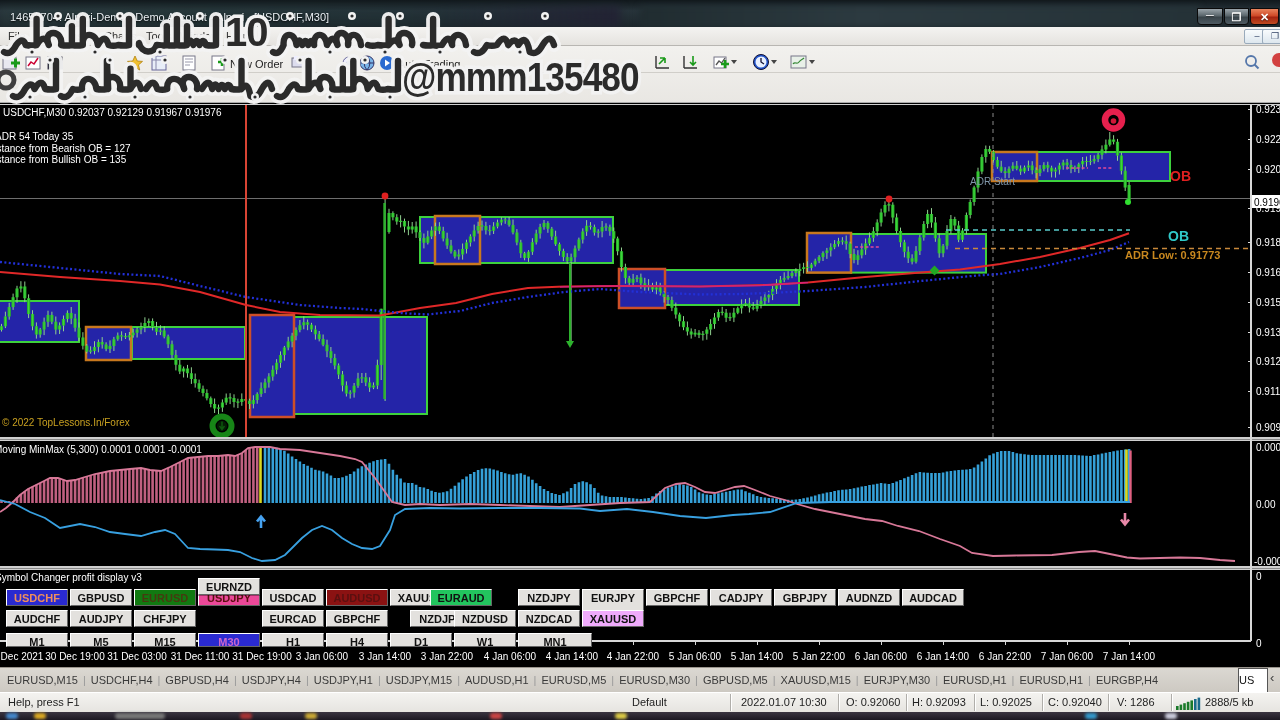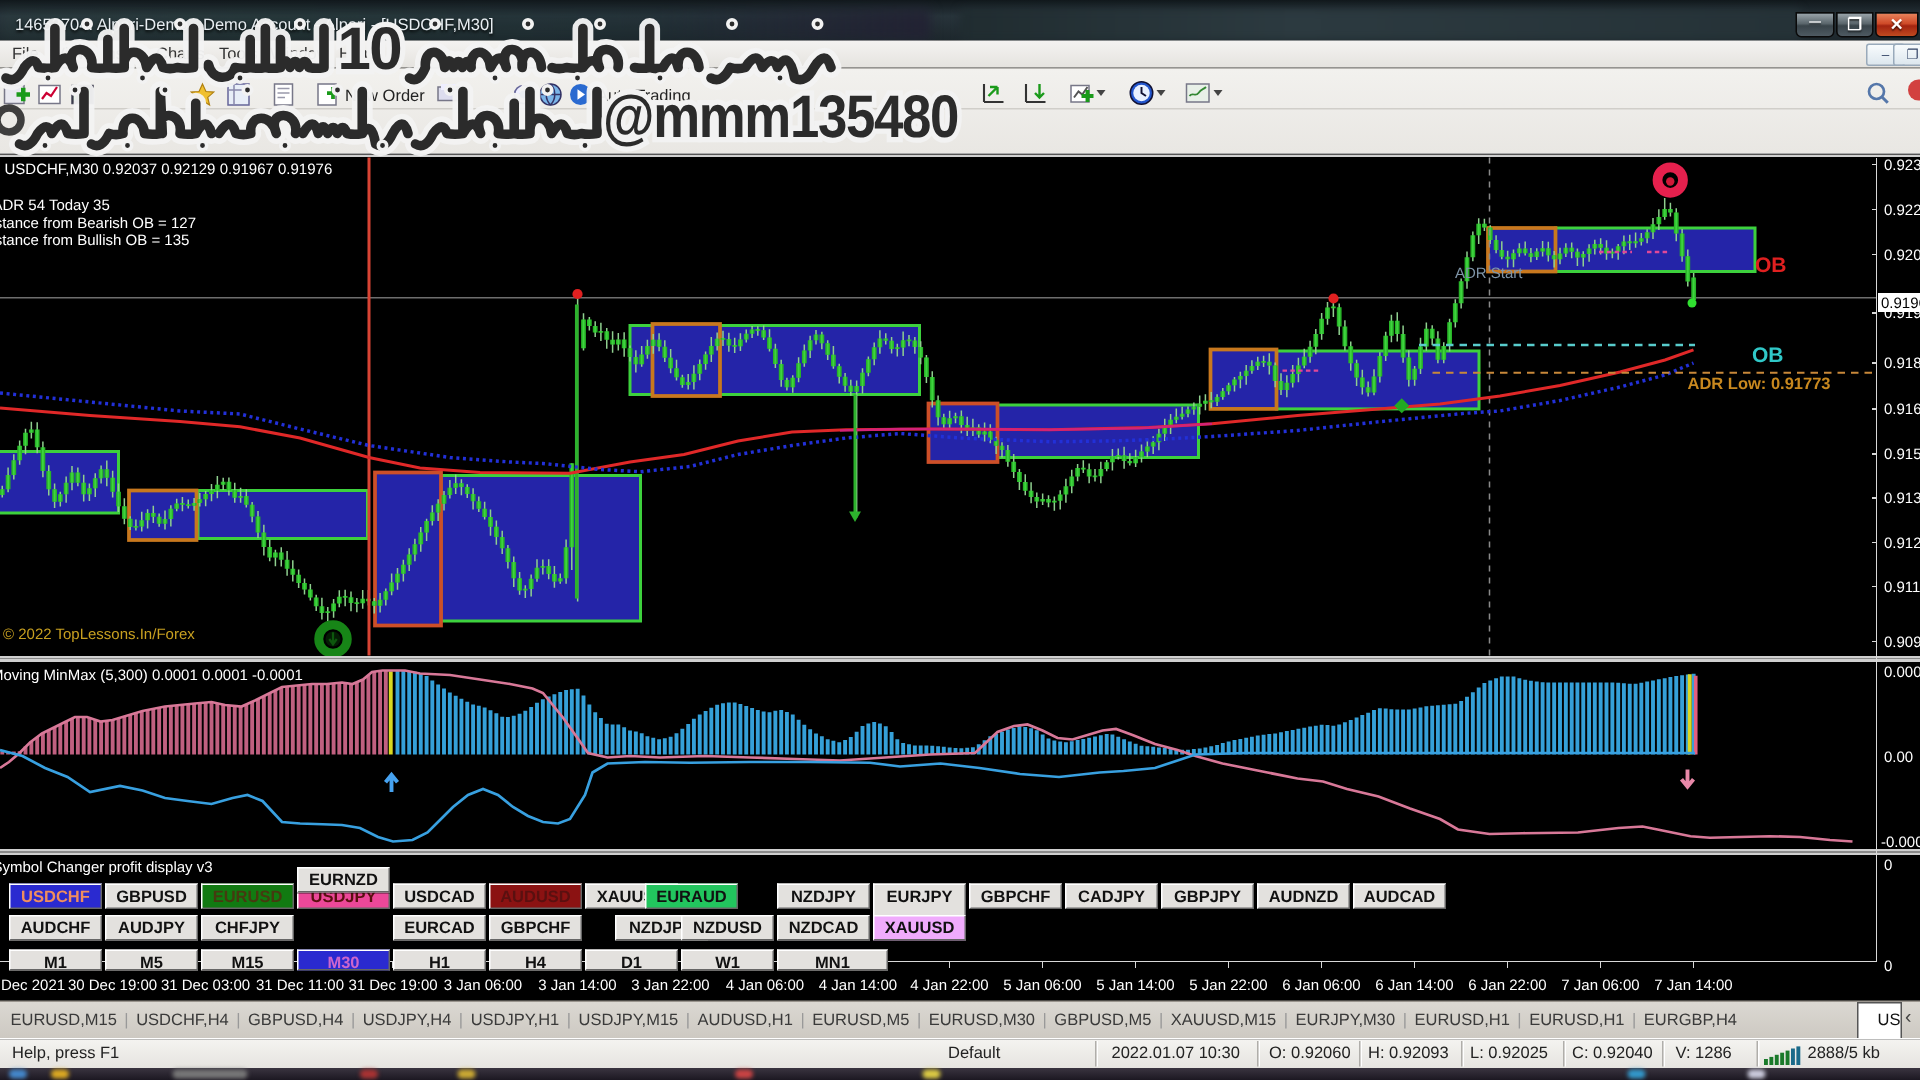--- a/index.html
+++ b/index.html
@@ -14,21 +14,21 @@
 .mdib{position:absolute;top:2px;width:26px;height:15px;background:linear-gradient(180deg,#f8fbfd,#dde7ee);border:1px solid #9ab;border-radius:2px;font-size:9px;text-align:center;line-height:13px;color:#346}
 #toolbar{left:0;top:46px;width:1280px;height:57px;background:linear-gradient(180deg,#f2f1ee,#e9e7e3);border-bottom:1px solid #aaa;position:absolute}
 #toolbar .groove{position:absolute;left:0;top:26px;width:1280px;height:1px;background:#d0cec9}
 .tbtxt{position:absolute;font-size:11px;color:#222}
 .tf2{position:absolute;top:76px;font-size:10px;color:#555}
 .dd{position:absolute;width:0;height:0;border-left:3.5px solid transparent;border-right:3.5px solid transparent;border-top:4px solid #444}
 .sb{position:absolute;font-size:11px;font-weight:bold;text-align:center;line-height:17px;border:1px solid #999;border-top-color:#fff;border-left-color:#fff;border-right-color:#666;border-bottom-color:#666;box-shadow:0 1px 0 #00000055}
 .tabs{position:absolute;left:0;top:667px;width:1280px;height:25px;background:linear-gradient(180deg,#dbd8d2,#cdc9c2);border-top:1px solid #9a958e;font-size:11px;color:#3a3a3a;white-space:nowrap;overflow:hidden;padding-left:2px;line-height:24px}
 .ti{margin:0 5px}
 .tsep{color:#999}
-.ustab{position:absolute;left:1238px;top:668px;width:30px;height:24px;background:#fff;border:1px solid #555;border-bottom:none;font-size:11px;text-align:right;line-height:22px;color:#111}
+.ustab{position:absolute;left:1238px;top:668px;width:30px;height:24px;background:#fff;border:1px solid #555;border-bottom:none;font-size:11px;text-align:left;line-height:22px;color:#111}
 .tarr{position:absolute;left:1270px;top:670px;font-size:13px;color:#444}
 #status{position:absolute;left:0;top:692px;width:1280px;height:20px;background:linear-gradient(180deg,#f4f3f0,#e6e4e0);border-top:1px solid #fff;font-size:11px;color:#222}
 .sbh{position:absolute;left:8px;top:3px}
 .scell{position:absolute;top:3px}
 .ssep{position:absolute;top:1px;width:1px;height:17px;background:#b0aeaa;box-shadow:1px 0 0 #fff}
 #taskbar{position:absolute;left:0;top:712px;width:1280px;height:8px;background:linear-gradient(180deg,#3a3440,#1c1822)}
 .tk{position:absolute;top:713px;width:12px;height:6px;border-radius:3px;filter:blur(1.5px)}
 </style></head><body>
 <div style="position:absolute;left:0;top:0;width:1280px;height:8px;background:#060608"></div>
 <div id="titlebar">

